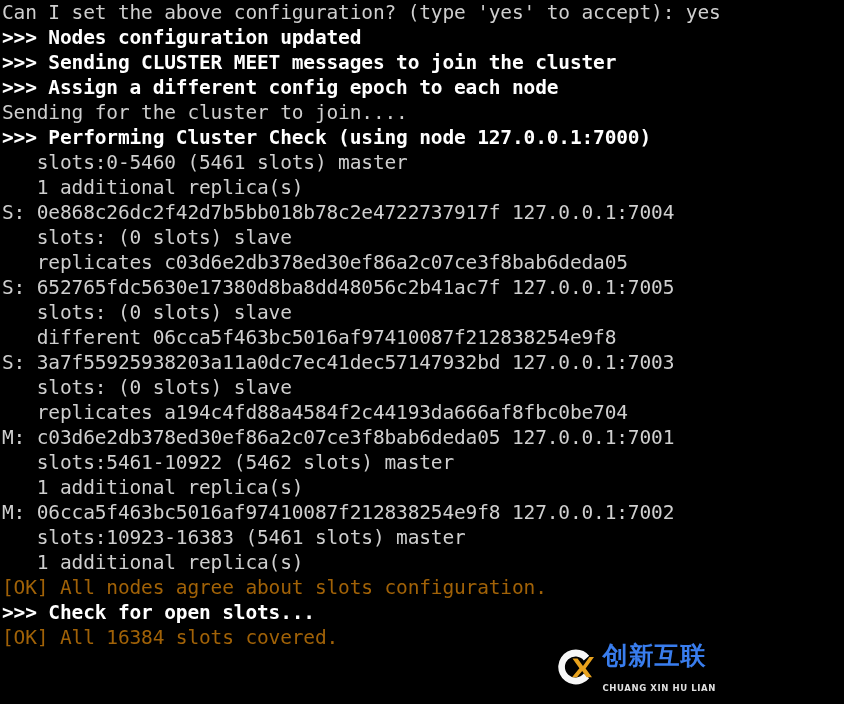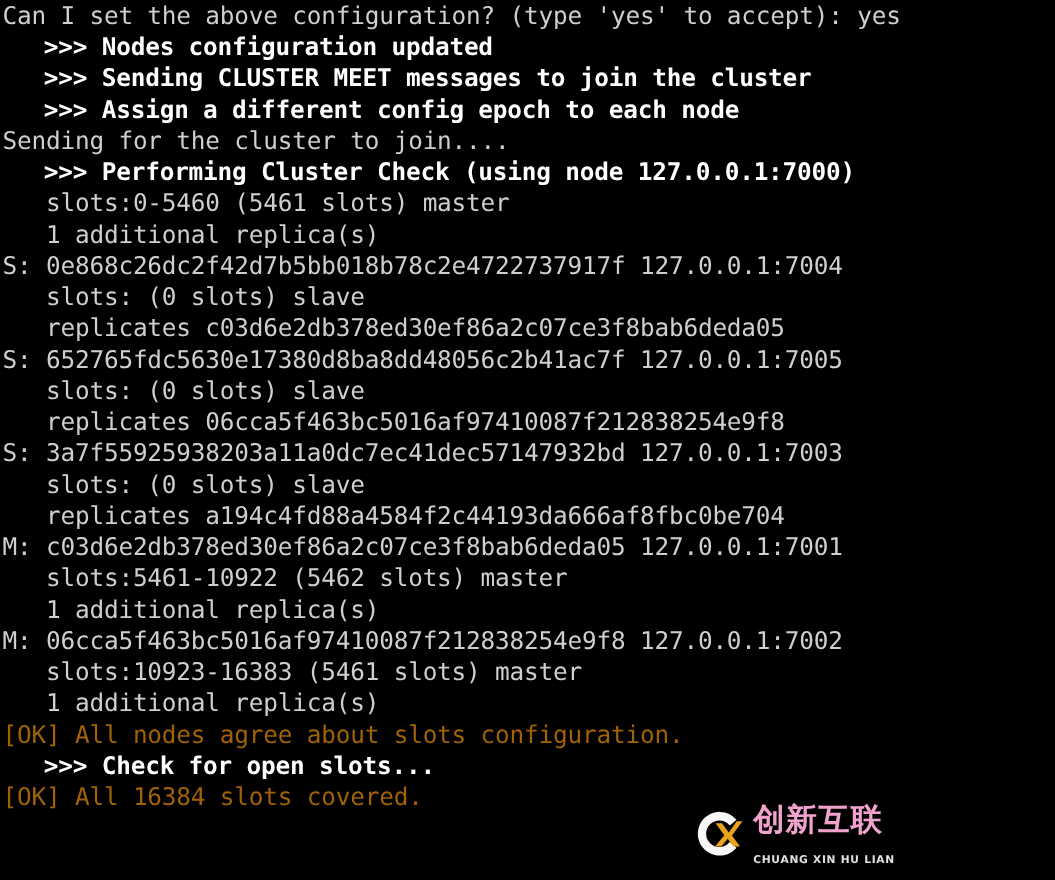--- a/index.html
+++ b/index.html
@@ -35,21 +35,20 @@
   }
   
   .c-normal {
     color: #cfcfcf;
     font-weight: normal;
   }
   
   .c-bold {
     color: #ffffff;
     font-weight: bold;
-    margin-left: 33px;
   }
   
   .c-green {
     color: #a16207;
     font-weight: normal;
   }
   #watermark {
     position: absolute;
     right: 8px;
     bottom: 12px;
@@ -64,21 +63,21 @@
     height: 40px;
     flex: 0 0 auto;
   }
   #wm-text {
     display: flex;
     flex-direction: column;
     justify-content: center;
     line-height: 1;
   }
   #wm-cn {
-    color: #f9a8d4;
+    color: #3b82f6;
     font-family: "DejaVu Sans", "Liberation Sans", sans-serif;
     font-size: 25px;
     font-weight: bold;
     letter-spacing: 1px;
     white-space: nowrap;
   }
   #wm-py {
     color: #e8e8e8;
     font-family: "DejaVu Sans", "Liberation Sans", sans-serif;
     font-size: 8.5px;
@@ -99,21 +98,21 @@
       <span class="term-line c-bold">&gt;&gt;&gt; Assign a different config epoch to each node</span>
       <span class="term-line c-normal">Sending for the cluster to join....</span>
       <span class="term-line c-bold">&gt;&gt;&gt; Performing Cluster Check (using node 127.0.0.1:7000)</span>
       <span class="term-line c-normal">   slots:0-5460 (5461 slots) master</span>
       <span class="term-line c-normal">   1 additional replica(s)</span>
       <span class="term-line c-normal">S: 0e868c26dc2f42d7b5bb018b78c2e4722737917f 127.0.0.1:7004</span>
       <span class="term-line c-normal">   slots: (0 slots) slave</span>
       <span class="term-line c-normal">   replicates c03d6e2db378ed30ef86a2c07ce3f8bab6deda05</span>
       <span class="term-line c-normal">S: 652765fdc5630e17380d8ba8dd48056c2b41ac7f 127.0.0.1:7005</span>
       <span class="term-line c-normal">   slots: (0 slots) slave</span>
-      <span class="term-line c-normal">   replicates 06cca5f463bc5016af97410087f212838254e9f8</span>
+      <span class="term-line c-normal">   different 06cca5f463bc5016af97410087f212838254e9f8</span>
       <span class="term-line c-normal">S: 3a7f55925938203a11a0dc7ec41dec57147932bd 127.0.0.1:7003</span>
       <span class="term-line c-normal">   slots: (0 slots) slave</span>
       <span class="term-line c-normal">   replicates a194c4fd88a4584f2c44193da666af8fbc0be704</span>
       <span class="term-line c-normal">M: c03d6e2db378ed30ef86a2c07ce3f8bab6deda05 127.0.0.1:7001</span>
       <span class="term-line c-normal">   slots:5461-10922 (5462 slots) master</span>
       <span class="term-line c-normal">   1 additional replica(s)</span>
       <span class="term-line c-normal">M: 06cca5f463bc5016af97410087f212838254e9f8 127.0.0.1:7002</span>
       <span class="term-line c-normal">   slots:10923-16383 (5461 slots) master</span>
       <span class="term-line c-normal">   1 additional replica(s)</span>
       <span class="term-line c-green">[OK] All nodes agree about slots configuration.</span>

